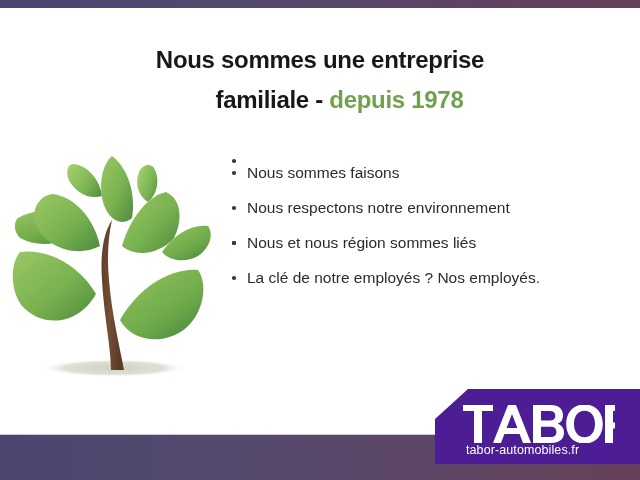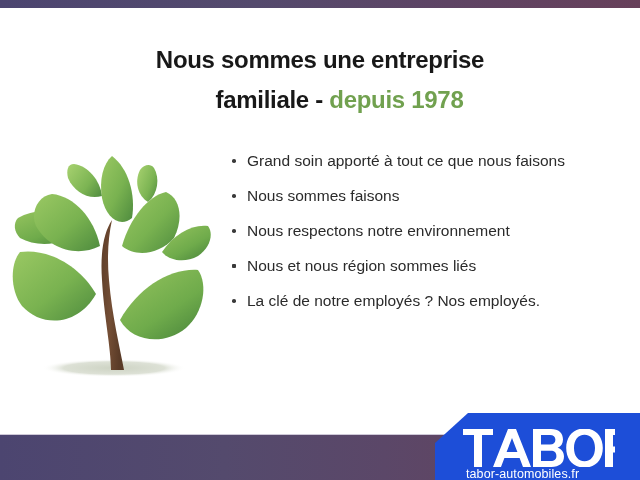--- a/index.html
+++ b/index.html
@@ -115,24 +115,24 @@
     bottom: 45px;
     width: 640px;
     height: 1px;
     background: #cfc9d8;
   }
 
   
   #logo-panel {
     position: absolute;
     right: 0;
-    bottom: 0;
+    bottom: 12px;
     width: 205px;
-    height: 67px;
-    background: #1d4ed8;
+    height: 79px;
+    background: #4c1d95;
     -webkit-clip-path: polygon(33px 0, 205px 0, 205px 75px, 0 75px, 0 30px);
     clip-path: polygon(33px 0, 205px 0, 205px 75px, 0 75px, 0 30px);
   }
 
   #logo-wordmark {
     position: absolute;
     left: 28px;
     top: 16px;
     font-size: 37px;
     line-height: 37px;
@@ -213,21 +213,20 @@
 
       <path d="M12,104 C40,100 72,118 88,146 C70,178 34,180 14,158 C2,142 2,116 12,104 Z" fill="url(#lfA)"></path>
 
       <path d="M190,122 C200,136 196,164 178,180 C156,198 124,194 112,172 C130,140 162,120 190,122 Z" fill="url(#lfB)"></path>
     </svg>
   </div>
 
   <ul id="value-list">
     <li>
       <span class="dot"></span>
-      <span>Grand soin apporté à tout ce que nous faisons</span>
     </li>
     <li>
       <span class="dot"></span>
       <span>Nous sommes faisons</span>
     </li>
     <li>
       <span class="dot"></span>
       <span>Nous respectons notre environnement</span>
     </li>
     <li>

